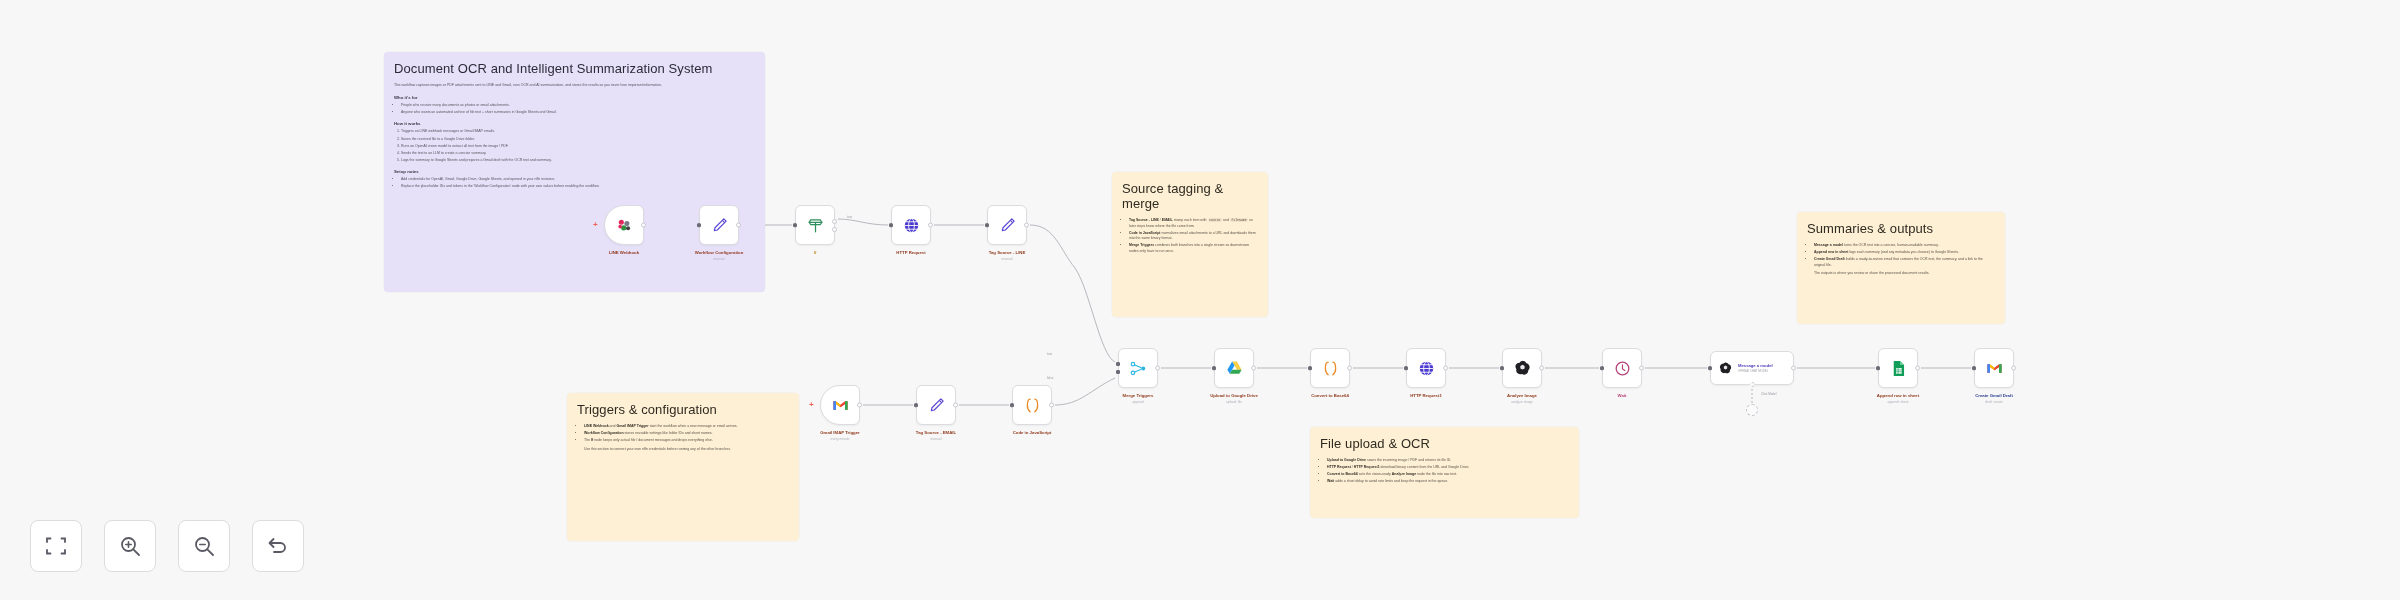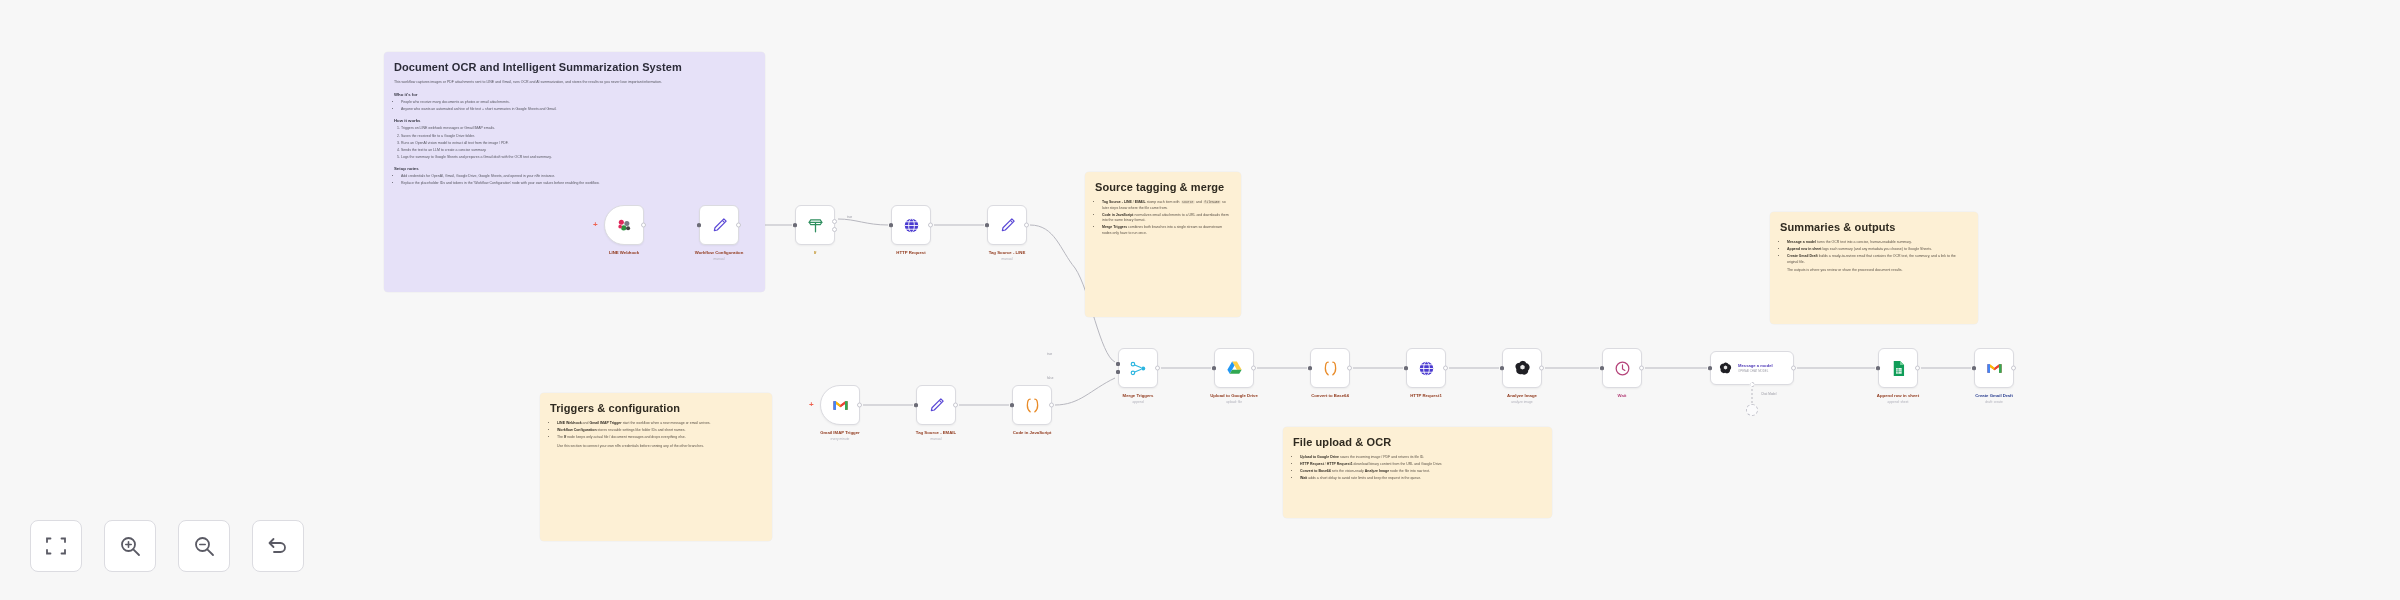--- a/index.html
+++ b/index.html
@@ -19,22 +19,22 @@
 
   
   .sticky {
     position: absolute;
     border-radius: 4px;
     padding: 9px 10px 10px 10px;
     overflow: hidden;
     box-shadow: 0 0 0 0.5px rgba(0,0,0,.04);
   }
   .sticky h3 {
-    font-size: 11px;
-    font-weight: 700;
+    font-size: 13px;
+    font-weight: 400;
     color: #2b2b38;
     margin-bottom: 7px;
     letter-spacing: .1px;
   }
   .sticky h4 {
     font-size: 4.3px;
     font-weight: 700;
     color: #3a3a47;
     margin: 6px 0 3px 0;
   }
@@ -55,21 +55,21 @@
   }
   .sticky li b { color: #32323d; }
   .sticky code {
     font-family: "Liberation Mono", monospace;
     background: rgba(0,0,0,.055);
     border-radius: 2px;
     padding: 0 1.5px;
     font-size: 3.2px;
   }
   .sticky-purple { background: #e6e1f8; }
-  .sticky-orange { background: #fdf0d5; }
+  .sticky-orange { background: #fdf0d5; margin-left: 27px; }
   .sticky-orange h3, .sticky-orange h4 { color: #2f2a20; }
   .sticky-orange li, .sticky-orange p { color: #5c5347; }
   .sticky-orange li b { color: #332d24; }
 
   
   .node {
     position: absolute;
     width: 40px; height: 40px;
     background: #fff;
     border: 0.8px solid #dbdbe0;

